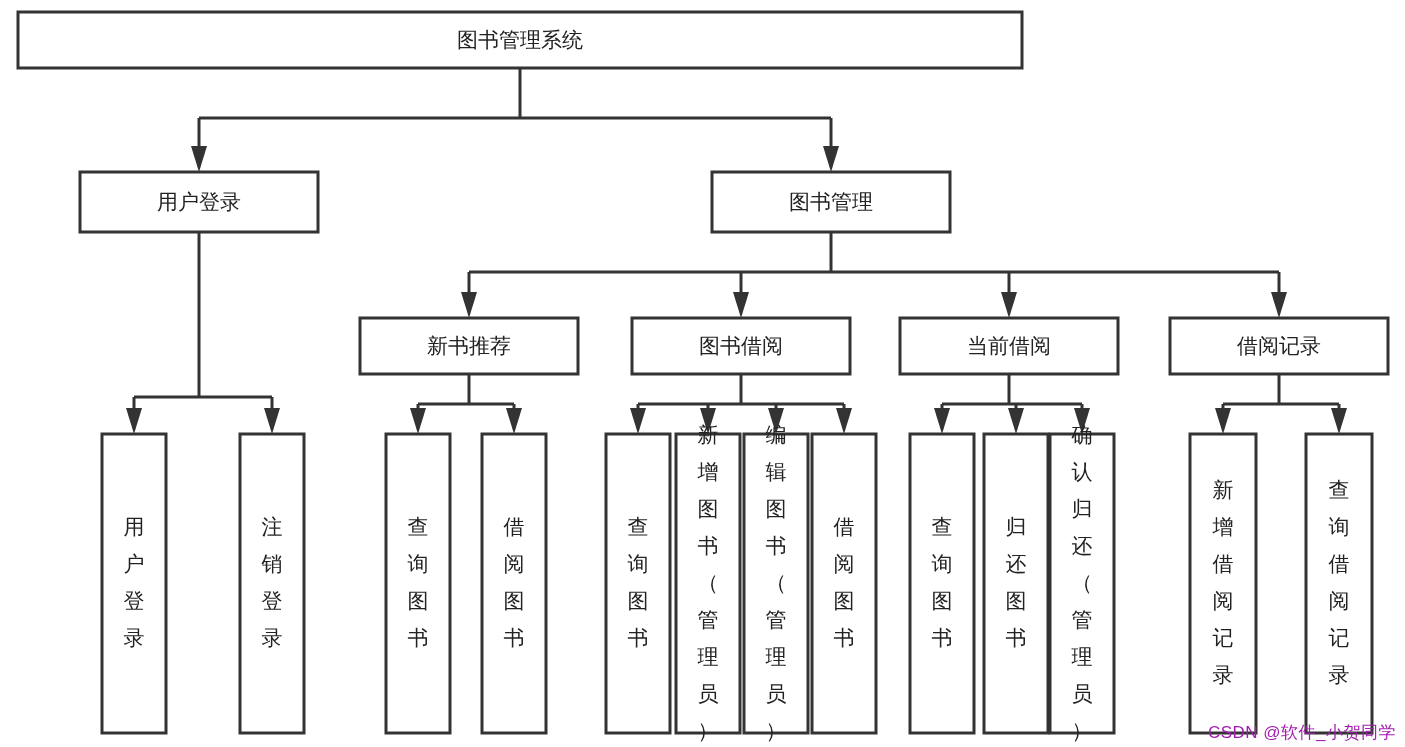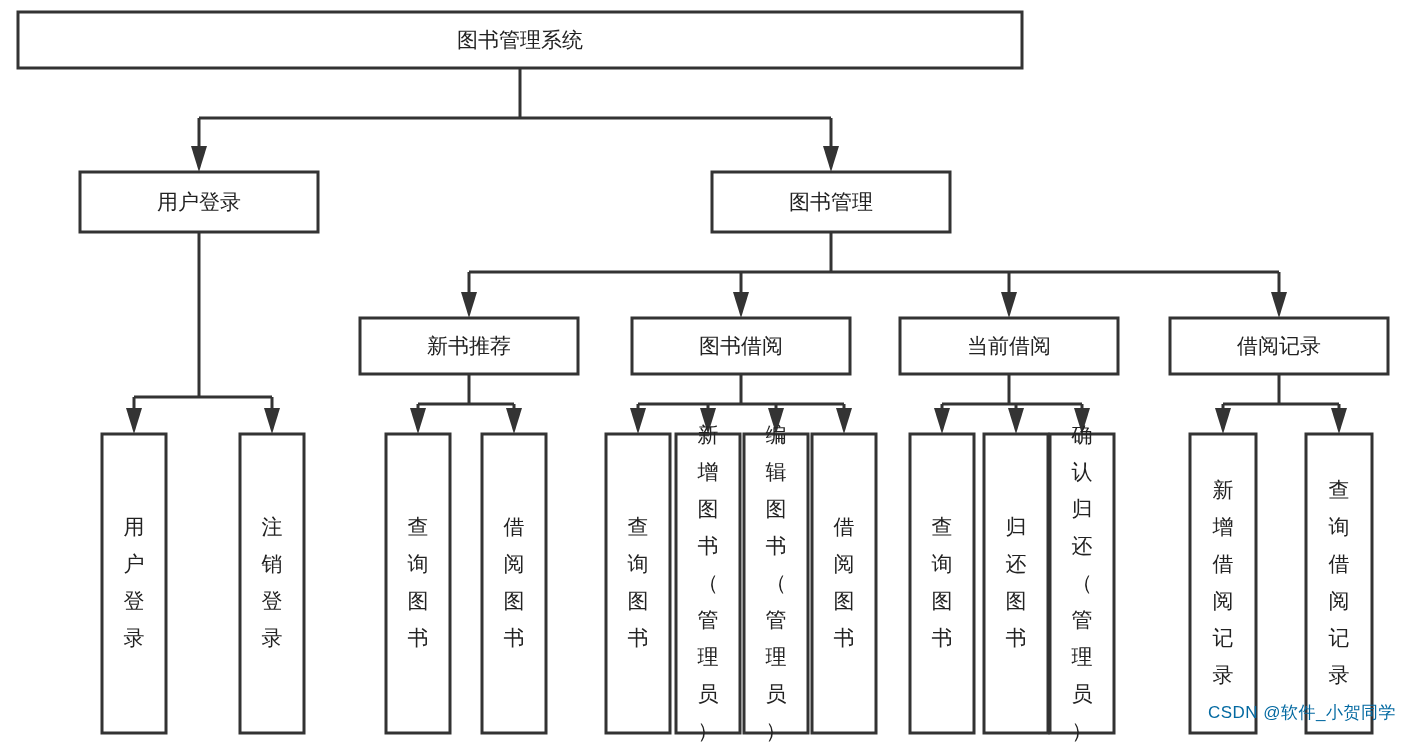--- a/index.html
+++ b/index.html
@@ -51,22 +51,22 @@
   }
   .node-label-vertical {
     fill: #222222;
     font-family: "Liberation Sans", "DejaVu Sans", sans-serif;
     font-size: 21px;
     text-anchor: middle;
   }
   .watermark {
     position: absolute;
     right: 9px;
-    bottom: 23px;
-    color: #0369a1;
+    bottom: 3px;
+    color: #a21caf;
     font-size: 17px;
     font-family: "Liberation Sans", "DejaVu Sans", sans-serif;
     letter-spacing: 0.5px;
     white-space: nowrap;
     user-select: none;
   }
 </style>
 </head>
 <body>
 

